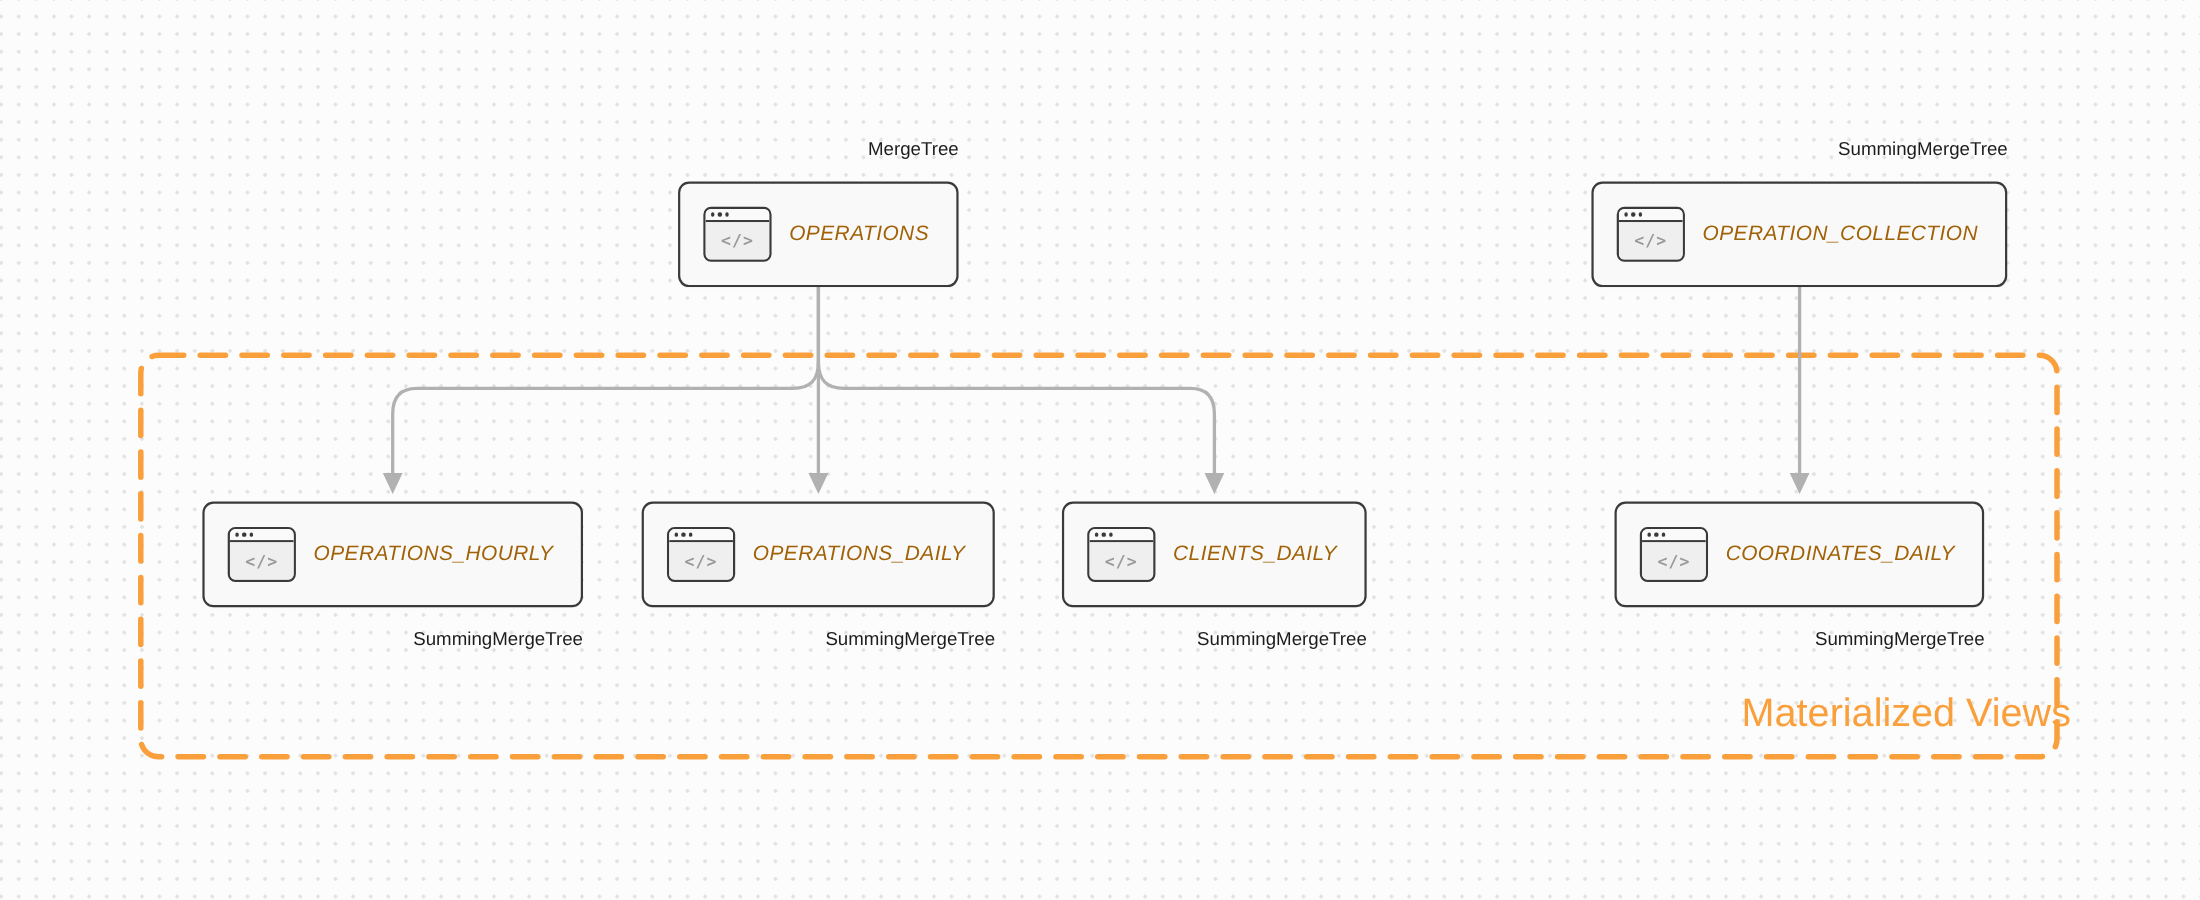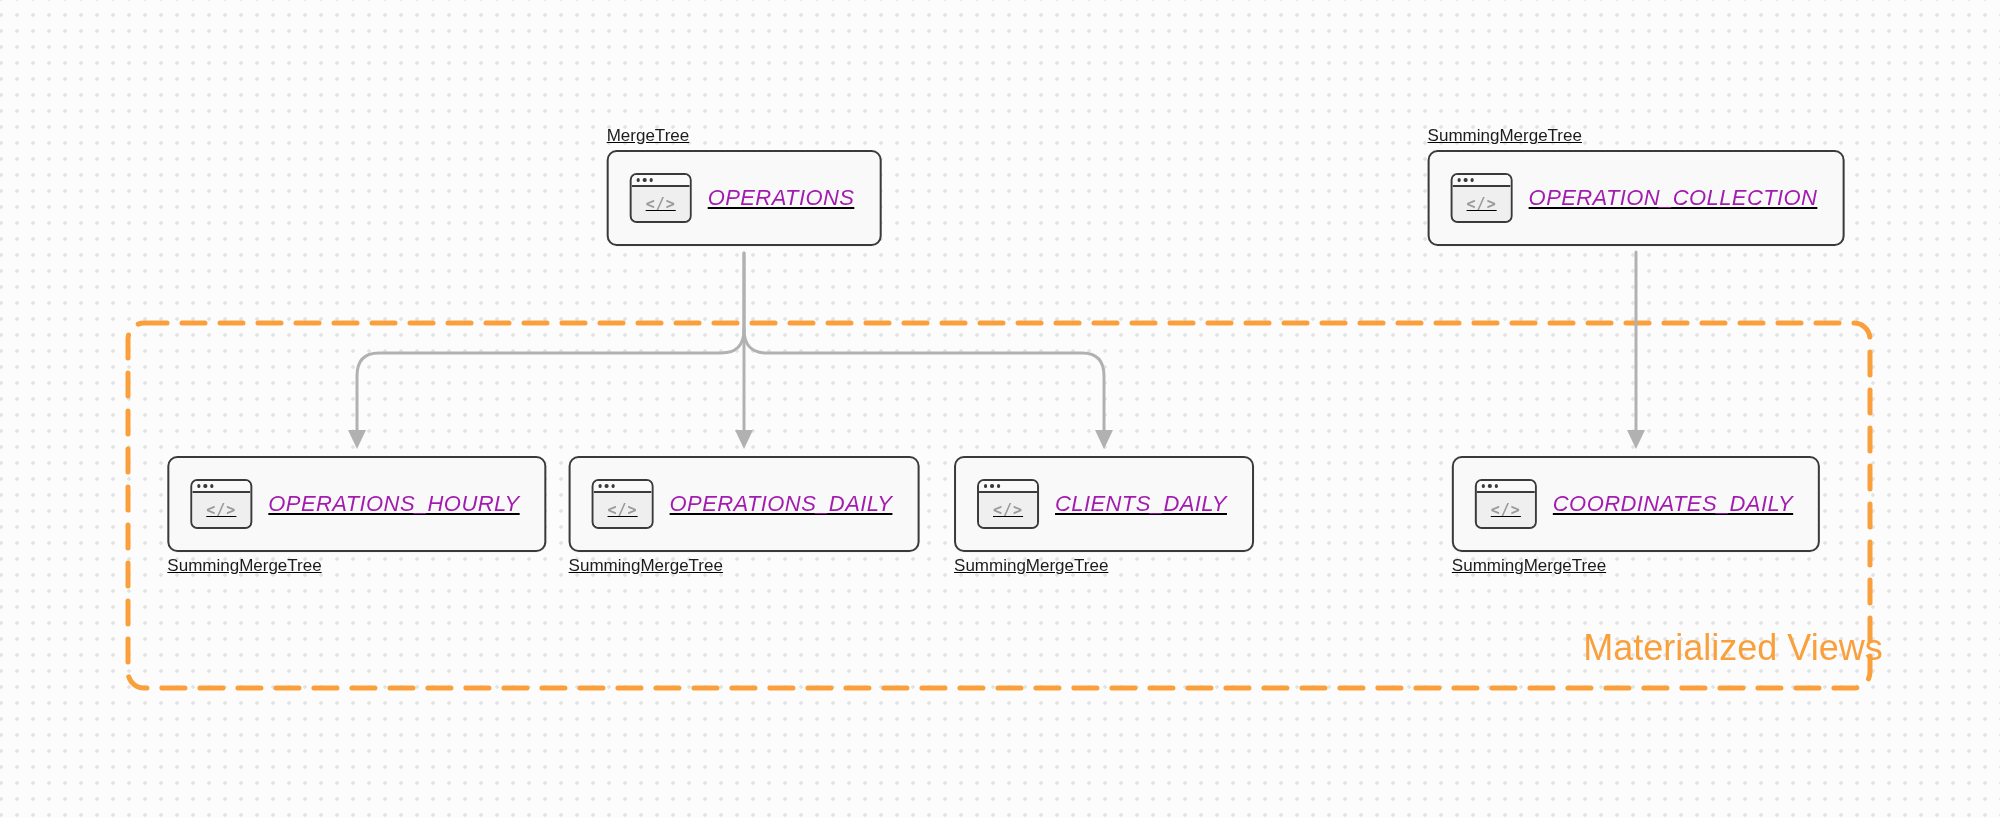--- a/index.html
+++ b/index.html
@@ -22,23 +22,22 @@
     left: 0; top: 0;
     width: 2000px; height: 818px;
     pointer-events: none;
   }
 
   .node-group {
     position: absolute;
     transform: translateX(-50%);
     display: flex;
     flex-direction: column;
-    align-items: flex-start;
-    gap: 4px;
-    text-decoration: underline;
+    align-items: flex-end;
+    gap: 19px;
   }
 
   .engine-label {
     font-size: 17px;
     line-height: 20px;
     color: #1C1C1C;
     white-space: nowrap;
   }
 
   .node {
@@ -87,23 +86,23 @@
     justify-content: center;
     font-family: "DejaVu Sans Mono", monospace;
     font-weight: bold;
     font-size: 15px;
     letter-spacing: 1px;
     color: #999999;
   }
 
   .node-label {
     font-style: italic;
-    font-size: 22px;
+    font-size: 19px;
     letter-spacing: 0.4px;
-    color: #a21caf;
+    color: #a16207;
     white-space: nowrap;
   }
 
   .mv-label {
     position: absolute;
     left: 1733px;
     top: 627px;
     transform: translateX(-50%);
     font-size: 36px;
     font-weight: 500;

